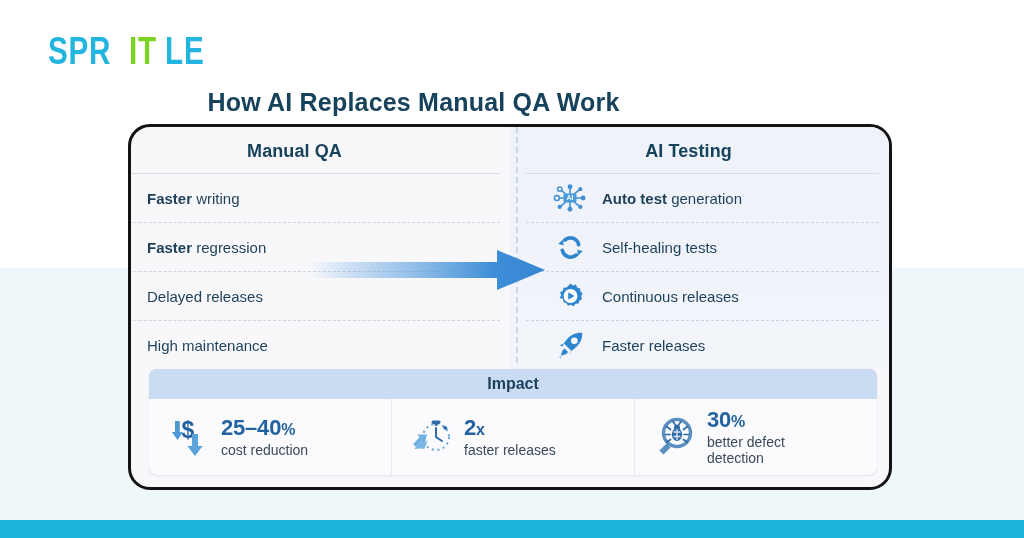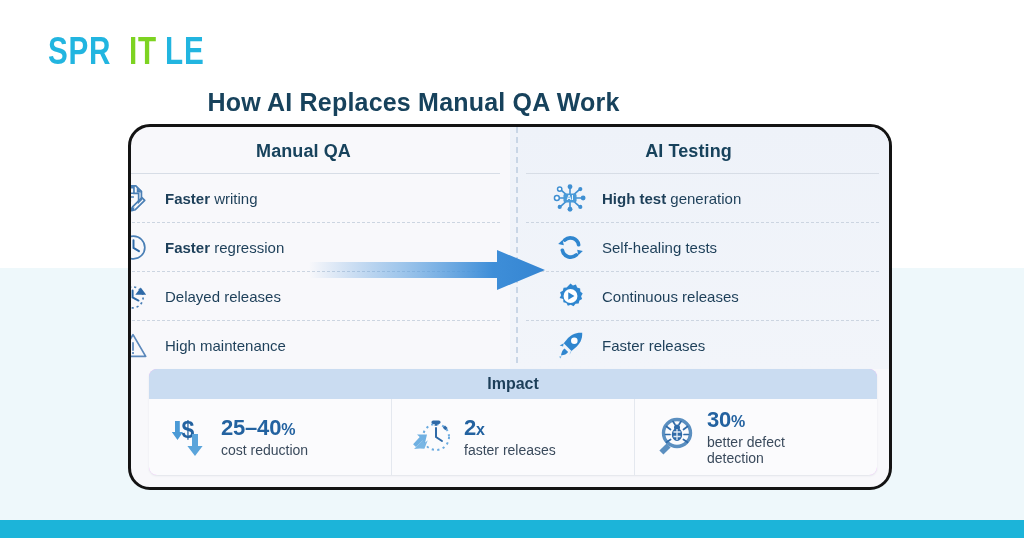--- a/index.html
+++ b/index.html
@@ -53,21 +53,21 @@
   
   #columns{
     position:absolute;left:0;top:0;width:100%;height:242px;
     display:flex;
   }
   .column{
     width:50%;box-sizing:border-box;
     padding:0 22px;
     position:relative;
   }
-  .col-left{padding-left:76px;padding-right:14px;}
+  .col-left{padding-left:58px;padding-right:14px;}
   .col-right{padding-left:28px;padding-right:14px;}
   .col-head{
     text-align:center;color:#17425c;
     font-size:18px;font-weight:700;
     padding-top:14px;padding-bottom:11px;
     letter-spacing:.1px;
   }
   .col-left .col-head{padding-right:96px;}
   .col-right .col-head{padding-right:36px;}
   .head-rule{
@@ -232,21 +232,21 @@
                 <circle cx="7" cy="25.5" r="2.2"></circle>
             </g>
             <g fill="#ffffff" stroke="#3f8fd2" stroke-width="1.6">
               <circle cx="4" cy="16" r="2.6"></circle>
                 <circle cx="7" cy="6.5" r="2.3"></circle>
             </g>
             <rect x="11" y="11.2" width="14" height="9.6" rx="2.2" fill="#4a9ad8"></rect>
             <text x="18" y="18.6" font-size="7.6" font-weight="700" fill="#eaf4fc" text-anchor="middle" font-family="Liberation Sans, sans-serif">AI</text>
           </svg>
         </span>
-        <span class="row-label"><b>High test</b><i> generation</i></span>
+        <span class="row-label"><b>Auto test</b><i> generation</i></span>
       </div>
 
       <div class="row">
         <span class="row-icon">
           <svg width="31" height="29" viewBox="0 0 32 32">
             <path d="M7 19a9.4 9.4 0 0 0 15.5 5.2" fill="none" stroke="#2f86cf" stroke-width="4" stroke-linecap="round"></path>
             <path d="M25 13a9.4 9.4 0 0 0-15.5-5.2" fill="none" stroke="#2f86cf" stroke-width="4" stroke-linecap="round"></path>
             <path d="M24.6 24.6l-1.2-6.2 6.2 1.4z" fill="#2f86cf"></path>
             <path d="M7.4 7.4l1.2 6.2-6.2-1.4z" fill="#2f86cf"></path>
           </svg>

